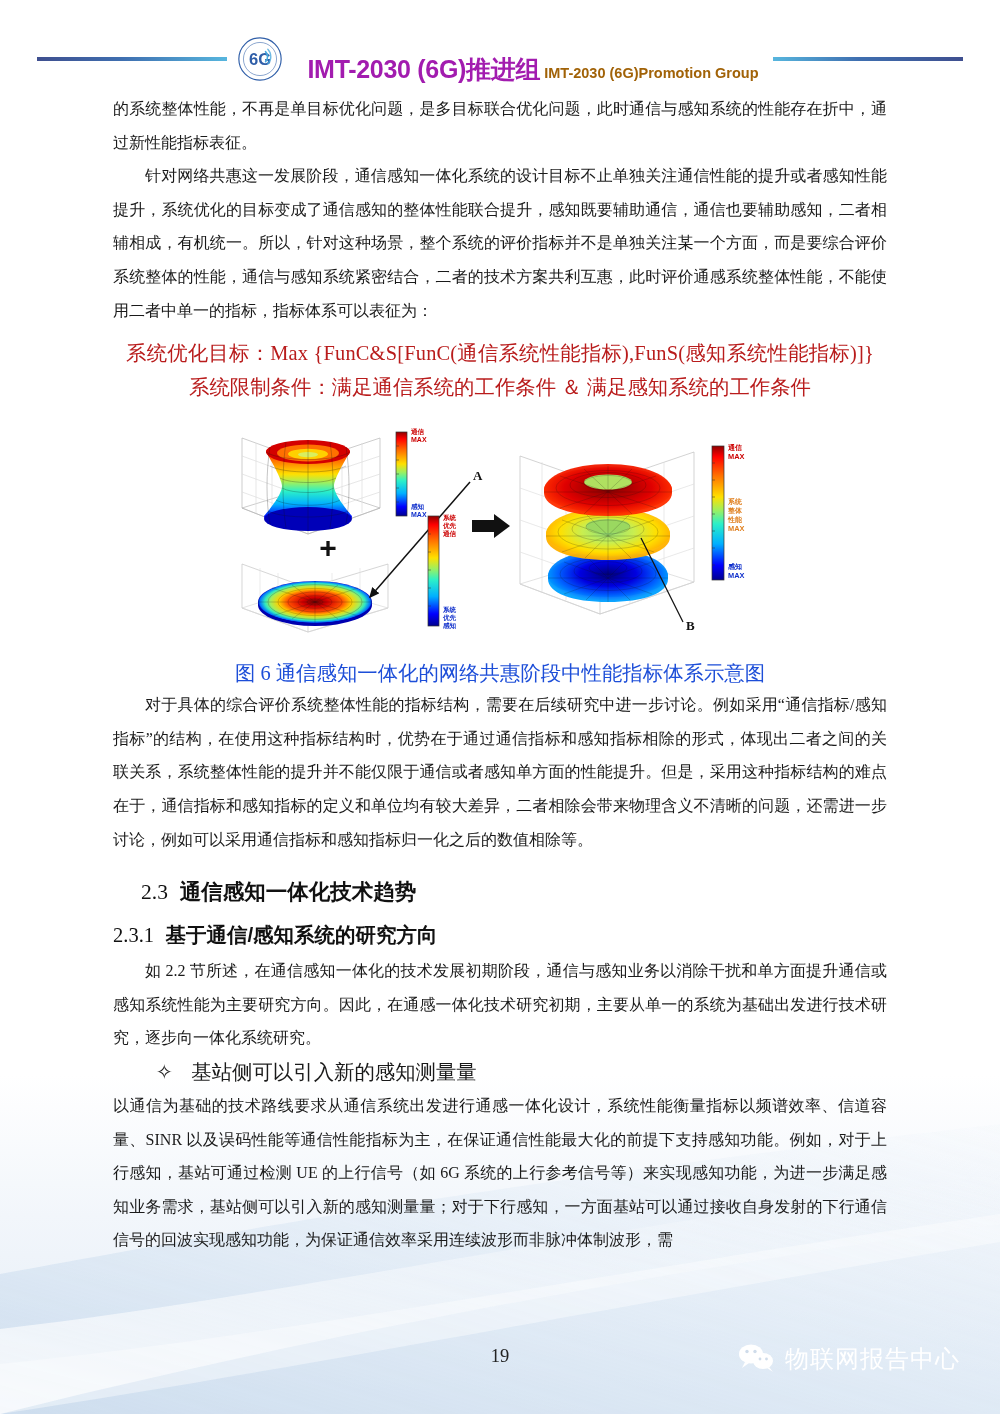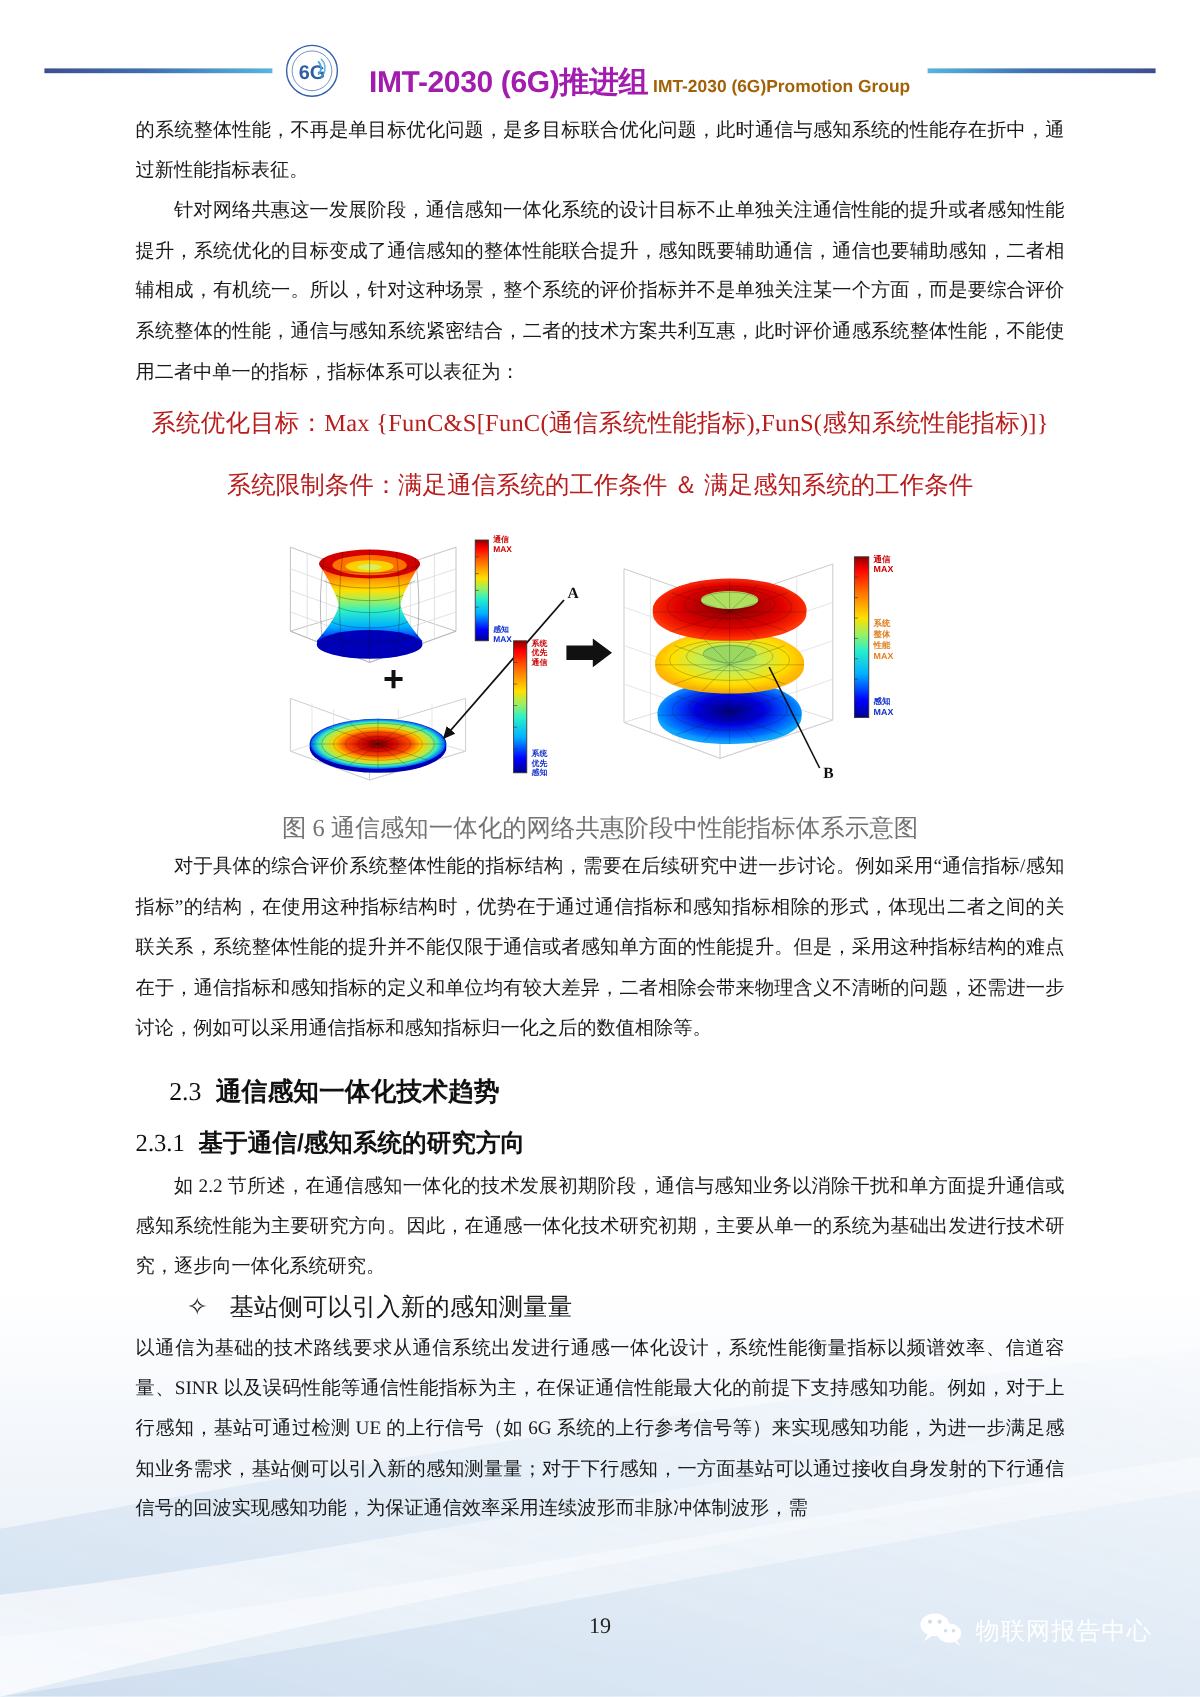--- a/index.html
+++ b/index.html
@@ -75,30 +75,30 @@
   p.indent { text-indent:2em; }
 
   .formula {
     margin-top:9px;
     font-size:20.4px;
     line-height:34px;
     color:#b91c1c;
     text-align:center;
   }
   .formula .l1 { display:block; letter-spacing:.2px; }
-  .formula .l2 { display:block; margin-top:18px; }
+  .formula .l2 { display:block; margin-top:0; }
 
   
   .figure { margin-top:12px; position:relative; height:240px; }
   .figure svg { display:block; margin:0 auto; }
   .caption {
     text-align:center;
     font-size:20.4px;
     line-height:30px;
-    color:#737373;
+    color:#1d4ed8;
     margin-top:2px;
   }
 
   
   h2.sec, h3.subsec {
     font-family:"Liberation Sans", sans-serif;
     color:#111;
     margin:0;
     font-weight:bold;
   }
@@ -121,21 +121,21 @@
   .pageno {
     position:absolute; left:0; right:0; top:4px;
     text-align:center; font-size:18.5px; color:#222;
   }
   .wechat {
     position:absolute; right:40px; top:0;
     display:flex; align-items:center; gap:8px;
   }
   .wechat-label {
     font-family:"Liberation Sans", sans-serif;
-    font-size:20px; color:#ffffff; letter-spacing:1px;
+    font-size:24px; color:#ffffff; letter-spacing:1px;
     white-space:nowrap;
   }
 </style>
 </head>
 <body>
 
 <div class="page-bg"></div>
 
 <div class="swoosh">
   <svg viewBox="0 0 1000 300" preserveAspectRatio="none">

